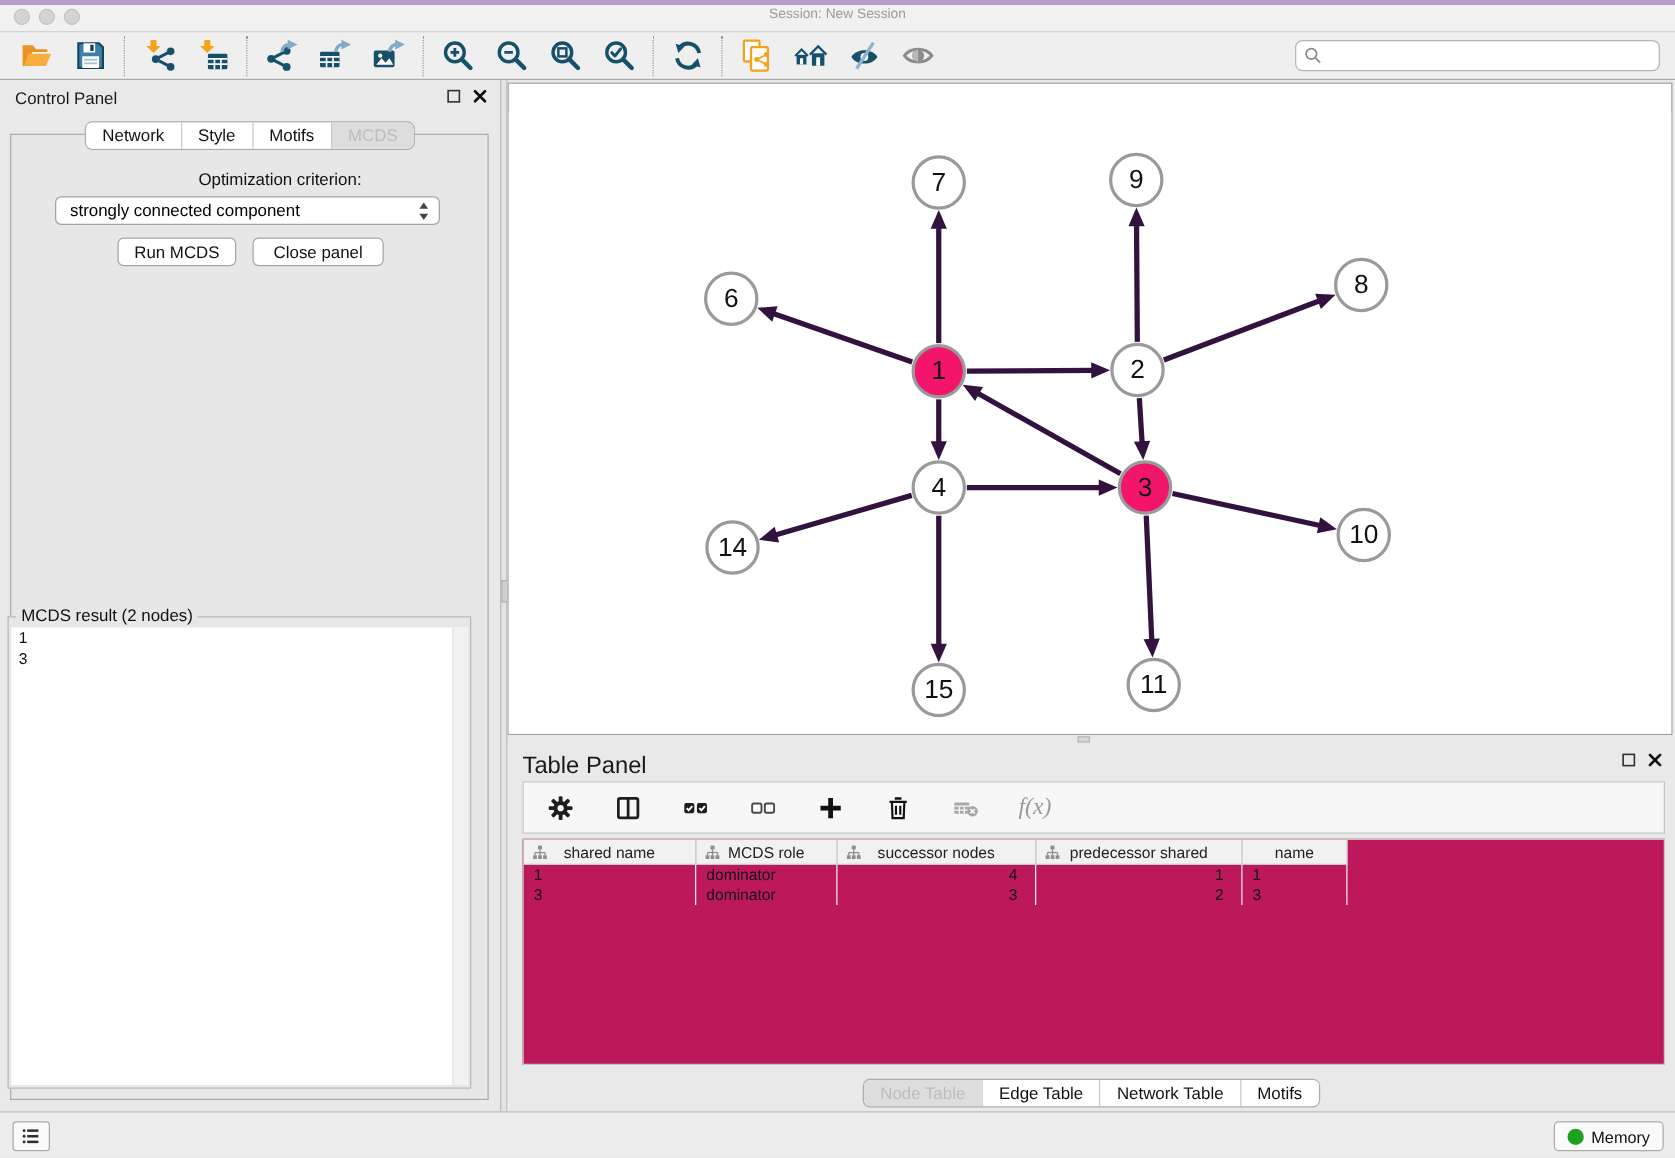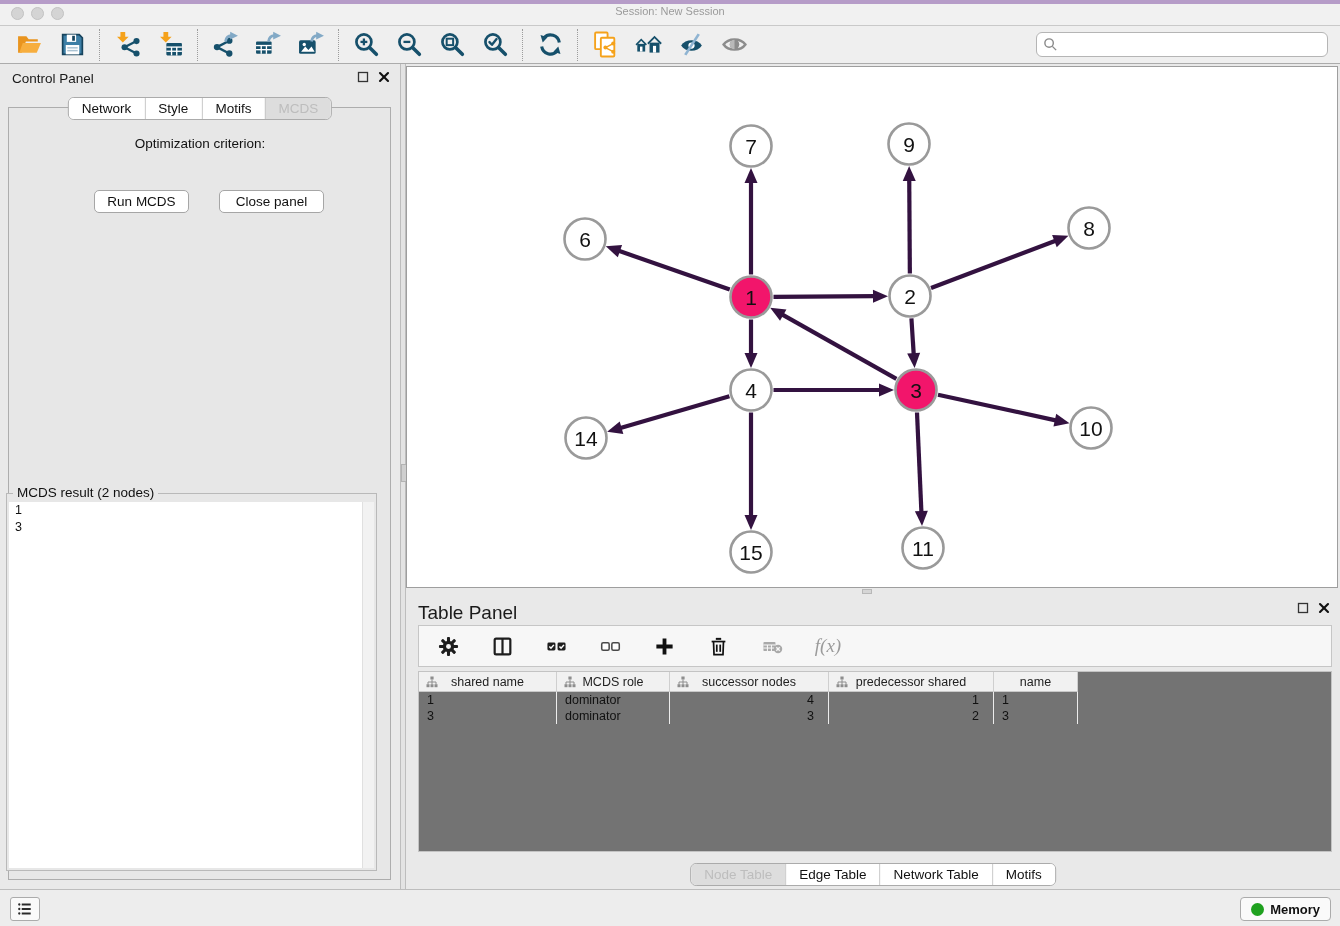--- a/index.html
+++ b/index.html
@@ -27,26 +27,26 @@
   .panel-head{position:absolute;left:0;top:0;width:100%;height:26px;}
   .panel-title{position:absolute;left:12px;top:7px;font-size:13.5px;color:#1A1A1A;}
   .panel-icons{position:absolute;right:10px;top:7px;display:flex;gap:9px;align-items:center;}
   .panel-icons svg{width:12px;height:12px;display:block;}
   .cp-content{position:absolute;left:8px;top:43px;width:383px;height:773px;border:1px solid #ADADAD;background:#E7E7E7;box-sizing:border-box;}
   .seg-tabs{display:inline-flex;border:1px solid #ABABAB;border-radius:6px;overflow:hidden;background:#fff;height:21px;font-size:13.5px;position:relative;z-index:3;}
   .seg{padding:1px 13px;border-left:1px solid #C9C9C9;color:#111;background:#fff;line-height:19px;white-space:nowrap;}
   .seg:first-child{border-left:none;}
   .seg.sel{background:#DDDDDD;color:#BDBDBD;}
   #cp-tabs{position:absolute;left:50%;transform:translateX(-50%);top:33px;z-index:3;}
-  #opt-label{position:absolute;left:0;top:72px;width:100%;text-align:center;font-size:13.5px;color:#111;}
+  #opt-label{position:absolute;left:0;top:72px;width:100%;text-align:center;font-size:13.5px;color:#111;padding-left:24px;}
   #criterion-select{position:absolute;left:44px;top:93px;width:308px;height:23px;background:#fff;border:1px solid #A3A3A3;border-radius:5px;box-sizing:border-box;font-size:13.5px;display:flex;align-items:center;padding-left:11px;}
   #criterion-select .stepper{position:absolute;right:7px;top:3px;}
   .btn{position:absolute;height:23px;background:#fff;border:1px solid #A6A6A6;border-radius:5px;font-size:13.5px;display:flex;align-items:center;justify-content:center;color:#111;box-sizing:border-box;}
   #run-btn{left:94px;top:126px;width:95px;}
-  #closepanel-btn{left:202px;top:126px;width:105px;margin-left:17px;}
+  #closepanel-btn{left:202px;top:126px;width:105px;}
   #result-box{position:absolute;left:6px;top:429px;width:371px;height:378px;border:1px solid #B9B9B9;box-sizing:border-box;background:#E7E7E7;}
   #result-legend{position:absolute;left:6px;top:-9px;background:#E7E7E7;padding:0 4px;font-size:13.5px;color:#111;}
   #result-area{position:absolute;left:2px;top:8px;right:2px;bottom:2px;background:#fff;overflow:hidden;}
   #result-scroll{position:absolute;right:0;top:0;width:11px;height:100%;background:#F2F2F2;border-left:1px solid #E0E0E0;}
   .result-line{font-size:12.5px;color:#111;padding:1px 0 1px 6px;line-height:15px;}
   
   #v-divider{position:absolute;left:400px;top:64px;width:6px;height:825px;background:#E3E3E3;border-left:1px solid #BDBDBD;border-right:1px solid #BDBDBD;box-sizing:border-box;}
   #v-grip{position:absolute;left:0px;top:400px;width:4px;height:16px;background:#CFCFCF;border:1px solid #B3B3B3;}
   #h-grip{position:absolute;left:862px;top:589px;width:10px;height:5px;background:#D6D6D6;border:1px solid #B8B8B8;box-sizing:border-box;}
   
@@ -55,35 +55,35 @@
   #net-title{position:absolute;left:0;top:4px;width:100%;text-align:center;font-size:13px;color:#222;}
   .traffic{position:absolute;left:9px;top:4px;display:flex;gap:7px;}
   .traffic svg{width:14px;height:14px;display:block;}
   #graph-canvas{position:absolute;left:0;top:23px;width:930px;height:497px;background:#fff;}
   
   #table-panel{position:absolute;left:406px;top:595px;width:934px;height:294px;background:#E9E9E9;}
   #tp-toolbar{position:absolute;left:12px;top:30px;width:914px;height:42px;border:1px solid #C6C6C6;background:#F7F7F7;box-sizing:border-box;display:flex;align-items:center;padding-left:10px;gap:16px;}
   .tp-btn{width:38px;height:34px;display:flex;align-items:center;justify-content:center;}
   .tp-btn svg{width:21px;height:21px;}
   .fx-label{font-size:19px;font-style:italic;font-family:"Liberation Serif","DejaVu Serif",serif;color:#9B9B9B;padding-left:4px;}
-  #tp-table{position:absolute;left:12px;top:76px;width:914px;height:181px;background:#737373;border:1px solid #C3C3C3;box-sizing:border-box;}
+  #tp-table{position:absolute;left:12px;top:76px;width:914px;height:181px;background:#be185d;border:1px solid #C3C3C3;box-sizing:border-box;}
   #tp-header{position:absolute;left:0;top:0;height:20px;display:flex;}
   .th-cell{position:relative;height:20px;background:#F1F1F1;border-right:1px solid #CFCFCF;border-bottom:1px solid #C8C8C8;box-sizing:border-box;font-size:12.5px;color:#222;display:flex;align-items:center;justify-content:center;}
   .th-cell svg{position:absolute;left:7px;top:4px;width:12px;height:12px;}
   #tp-rows{position:absolute;left:0;top:20px;width:100%;}
   .tr-row{display:flex;height:16px;align-items:center;}
   .td-cell{height:16px;font-size:12.5px;color:#111;box-sizing:border-box;border-right:1px solid #ECECEC;line-height:16px;}
   .td-left{text-align:left;padding-left:8px;}
   .td-right{text-align:right;padding-right:14px;}
   #tp-tabs{position:absolute;left:50%;transform:translateX(-50%);top:268px;}
   #tp-head-icons{position:absolute;right:10px;top:7px;display:flex;gap:9px;align-items:center;}
   #tp-head-icons svg{width:12px;height:12px;display:block;}
   #tp-title{position:absolute;left:12px;top:7px;font-size:19px;color:#1A1A1A;}
   
-  #statusbar{position:absolute;left:0;top:889px;width:1340px;height:37px;background:#EDEDED;border-top:1px solid #BDBDBD;box-sizing:border-box;font-weight:bold;}
+  #statusbar{position:absolute;left:0;top:889px;width:1340px;height:37px;background:#EDEDED;border-top:1px solid #BDBDBD;box-sizing:border-box;}
   #menu-btn{position:absolute;left:10px;top:7px;width:30px;height:24px;background:#FAFAFA;border:1px solid #ABABAB;border-radius:3px;display:flex;align-items:center;justify-content:center;box-sizing:border-box;}
   #menu-btn svg{width:18px;height:18px;}
   #memory-btn{position:absolute;right:9px;top:7px;height:24px;background:#FAFAFA;border:1px solid #ABABAB;border-radius:4px;display:flex;align-items:center;gap:6px;padding:0 10px;font-size:13px;color:#111;box-sizing:border-box;}
   #memory-dot{width:13px;height:13px;border-radius:50%;background:#1FA11F;}
 </style>
 </head>
 <body>
 
 <div id="titlebar">
   <div class="accent"></div>
@@ -303,20 +303,29 @@
     </div>
   </div>
   <div class="cp-content"></div>
   <div id="cp-tabs" class="seg-tabs">
       <div class="seg">Network</div>
       <div class="seg">Style</div>
       <div class="seg">Motifs</div>
       <div class="seg sel">MCDS</div>
     </div>
   <div id="opt-label">Optimization criterion:</div>
+  <div id="criterion-select">
+    <span>strongly connected component</span>
+    <span class="stepper">
+      <svg viewBox="0 0 10 16" width="10" height="16">
+          <path d="M5 1 8.5 6h-7Z" fill="#444"></path>
+          <path d="M5 15 1.5 10h7Z" fill="#444"></path>
+        </svg>
+    </span>
+  </div>
   <div id="run-btn" class="btn">Run MCDS</div>
   <div id="closepanel-btn" class="btn">Close panel</div>
   <div id="result-box">
     <div id="result-legend">MCDS result (2 nodes)</div>
     <div id="result-area">
       <div id="result-scroll"></div>
     <div class="result-line">1</div>
         <div class="result-line">3</div>
       </div>
   </div>

